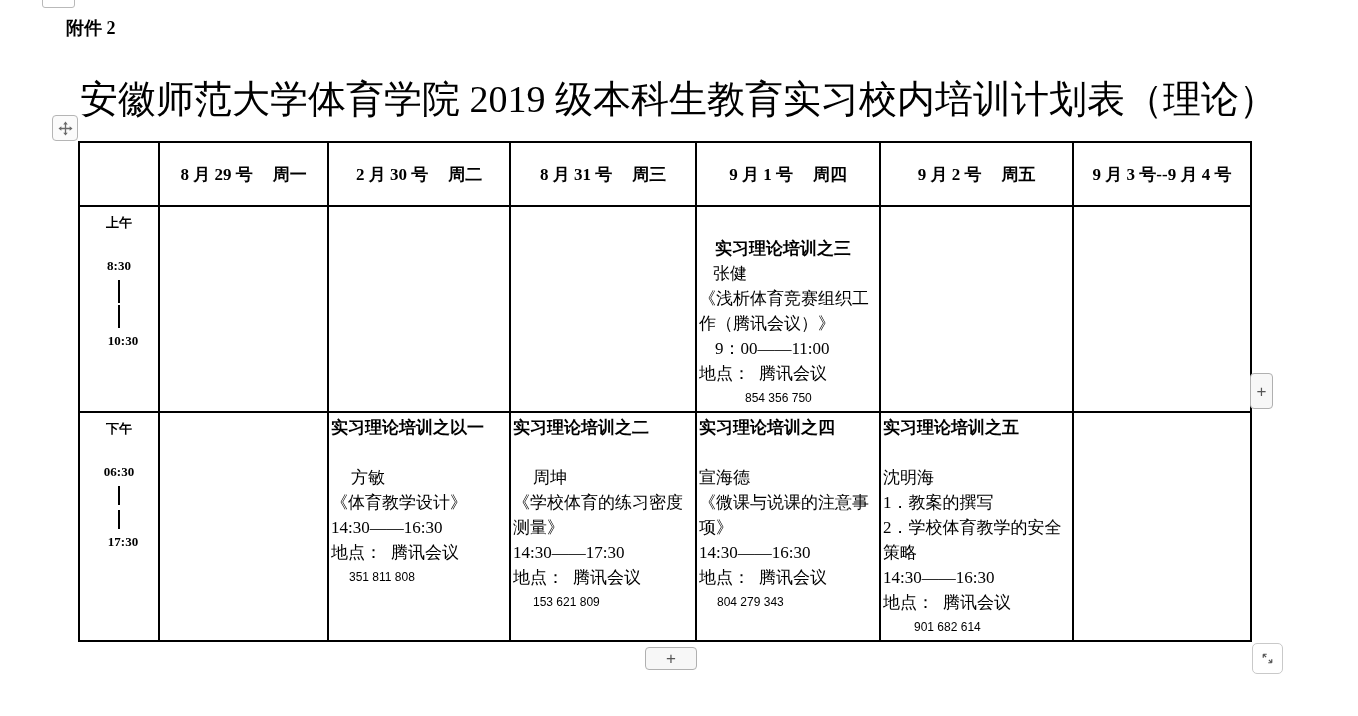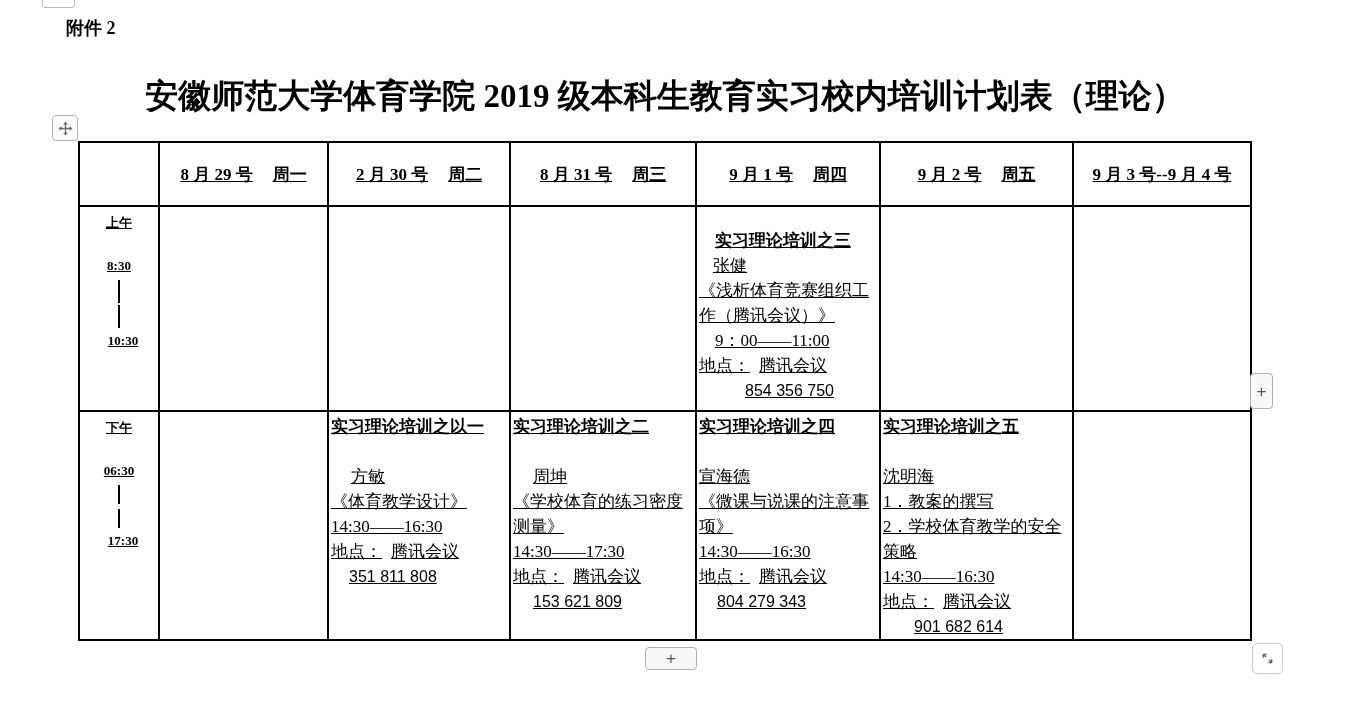--- a/index.html
+++ b/index.html
@@ -2,65 +2,65 @@
 <html><head>
 <meta charset="utf-8">
 <style>
   html,body{margin:0;padding:0;}
   body{
     width:1358px;height:716px;position:relative;background:#ffffff;
     font-family:"Liberation Serif","DejaVu Serif",serif;color:#000;overflow:hidden;
   }
   .attachment{position:absolute;left:66px;top:16px;font-weight:bold;font-size:18px;}
   .doc-title{position:absolute;left:80px;top:74px;width:1170px;text-align:center;
-    font-weight:bold;font-size:33px;white-space:nowrap;}
+    font-weight:normal;font-size:38px;white-space:nowrap;}
 
   
   .clip-frag{position:absolute;left:42px;top:-9px;width:31px;height:15px;
     border:1px solid #b9b9b9;border-radius:3px;background:#fff;}
 
   
   .move-handle{position:absolute;left:52px;top:115px;width:24px;height:24px;
     border:1px solid #b5b5b5;border-radius:4px;background:#fbfbfb;
     display:flex;align-items:center;justify-content:center;}
 
   
   table.sched{position:absolute;left:78px;top:141px;border-collapse:collapse;
-    table-layout:fixed;width:1172px;text-decoration:underline;}
+    table-layout:fixed;width:1172px;}
   .sched th,.sched td{border:2px solid #000;padding:0;vertical-align:top;overflow:hidden;}
   .sched th{font-weight:bold;font-size:17px;vertical-align:middle;text-align:center;white-space:nowrap;}
   .wd{margin-left:20px;}
 
   
   .labelcell{text-align:center;font-weight:bold;font-size:13px;}
   .labelcell .period{margin-top:7px;}
   .labelcell .tstart{margin-top:26px;}
   .conn{display:flex;flex-direction:column;align-items:center;margin-top:6px;}
   .conn .seg{width:2px;background:#000;}
   .conn.morn .seg{height:23px;}
   .conn.morn .seg+.seg{margin-top:2px;}
   .conn.aft .seg{height:19px;}
   .conn.aft .seg+.seg{margin-top:5px;}
   .labelcell .tend{margin-top:5px;padding-left:8px;}
 
   
   .cellbody{font-size:17px;line-height:25px;padding:2px 1px 0 2px;text-align:left;}
-  .cellbody.morn{padding-top:21px;}
+  .cellbody.morn{padding-top:29px;}
   .line{min-height:25px;}
   .bold{font-weight:bold;}
   .blank{height:25px;}
   .i14{text-indent:14px;}
   .i16{text-indent:16px;}
   .i18{text-indent:18px;}
   .i20{text-indent:20px;}
   .i31{text-indent:31px;}
   .i46{text-indent:46px;}
   .sans{font-family:"Liberation Sans","DejaVu Sans",sans-serif;}
   .locval{margin-left:9px;}
-  .mid{font-size:16px;}
+  .mid{font-size:12px;}
 
   
   .ins-btn{position:absolute;border:1px solid #b0b0b0;background:#f7f7f7;color:#555;
     display:flex;align-items:center;justify-content:center;
     font-family:"Liberation Sans","DejaVu Sans",sans-serif;font-size:17px;line-height:1;}
   .btn-col{left:1250px;top:373px;width:21px;height:34px;border-radius:4px;}
   .btn-row{left:645px;top:647px;width:50px;height:21px;border-radius:4px;}
   .resize-handle{position:absolute;left:1252px;top:643px;width:29px;height:29px;
     border:1px solid #c9c9c9;border-radius:5px;background:#fff;
     display:flex;align-items:center;justify-content:center;}

